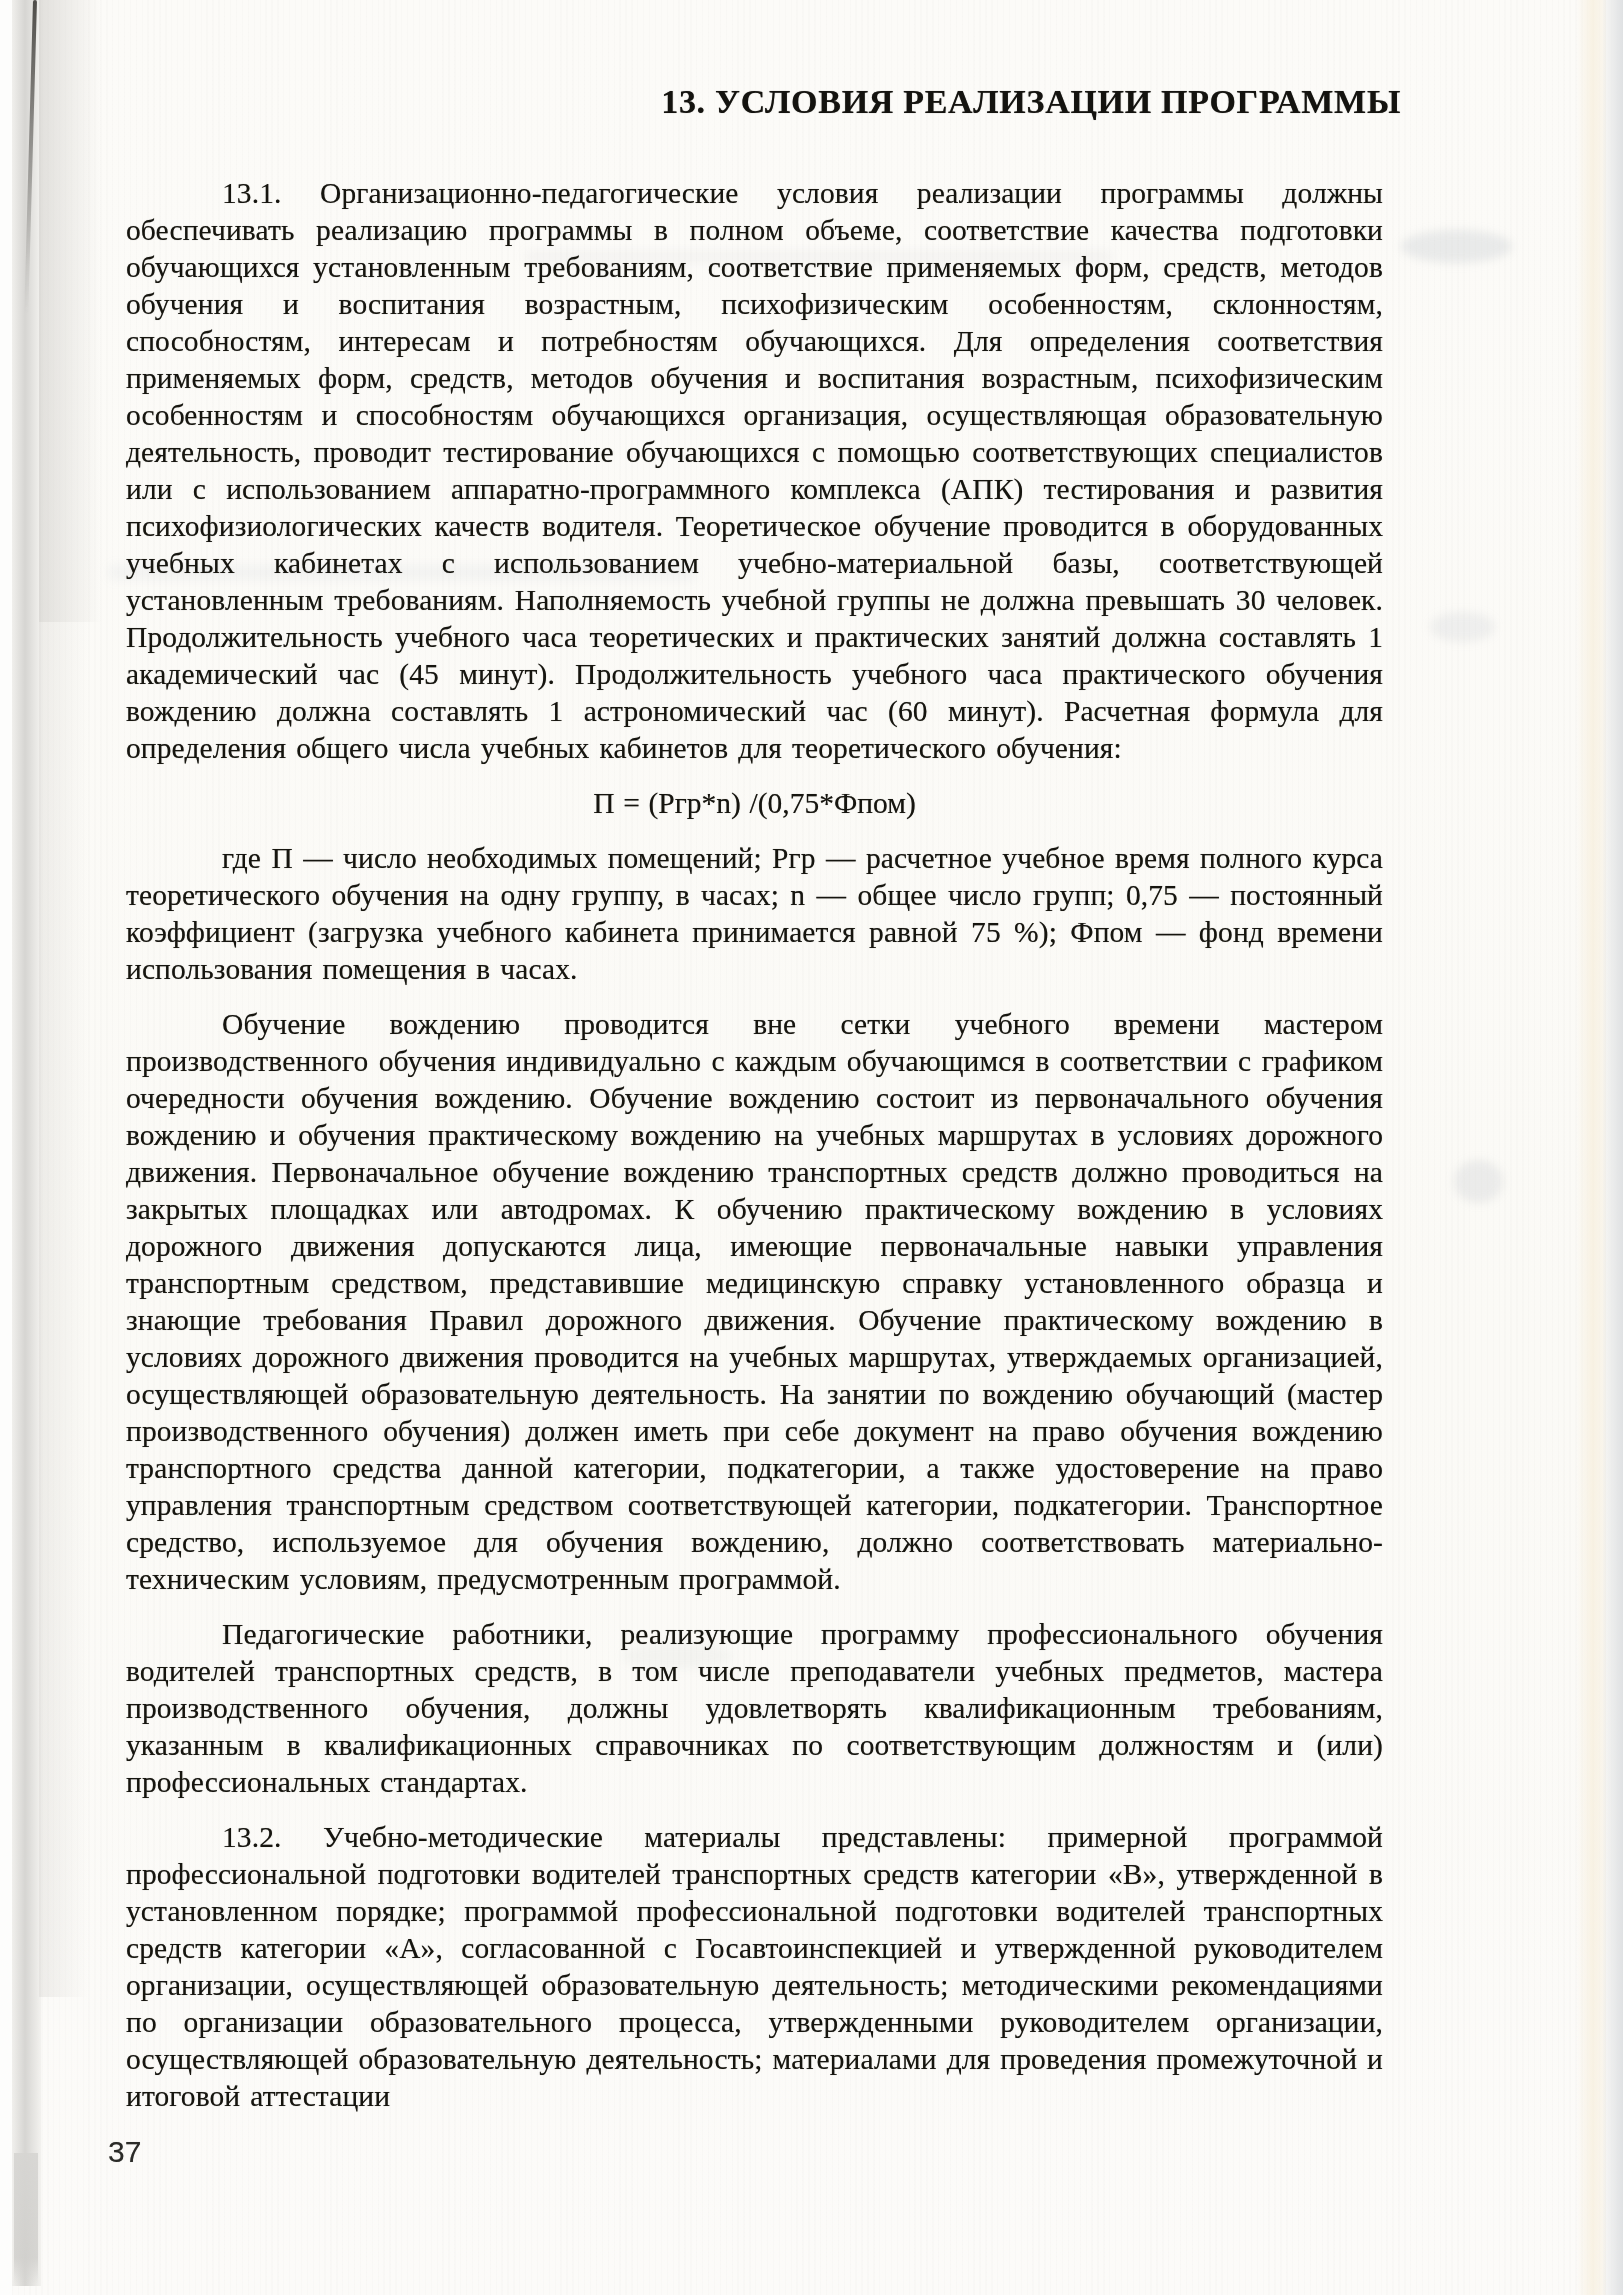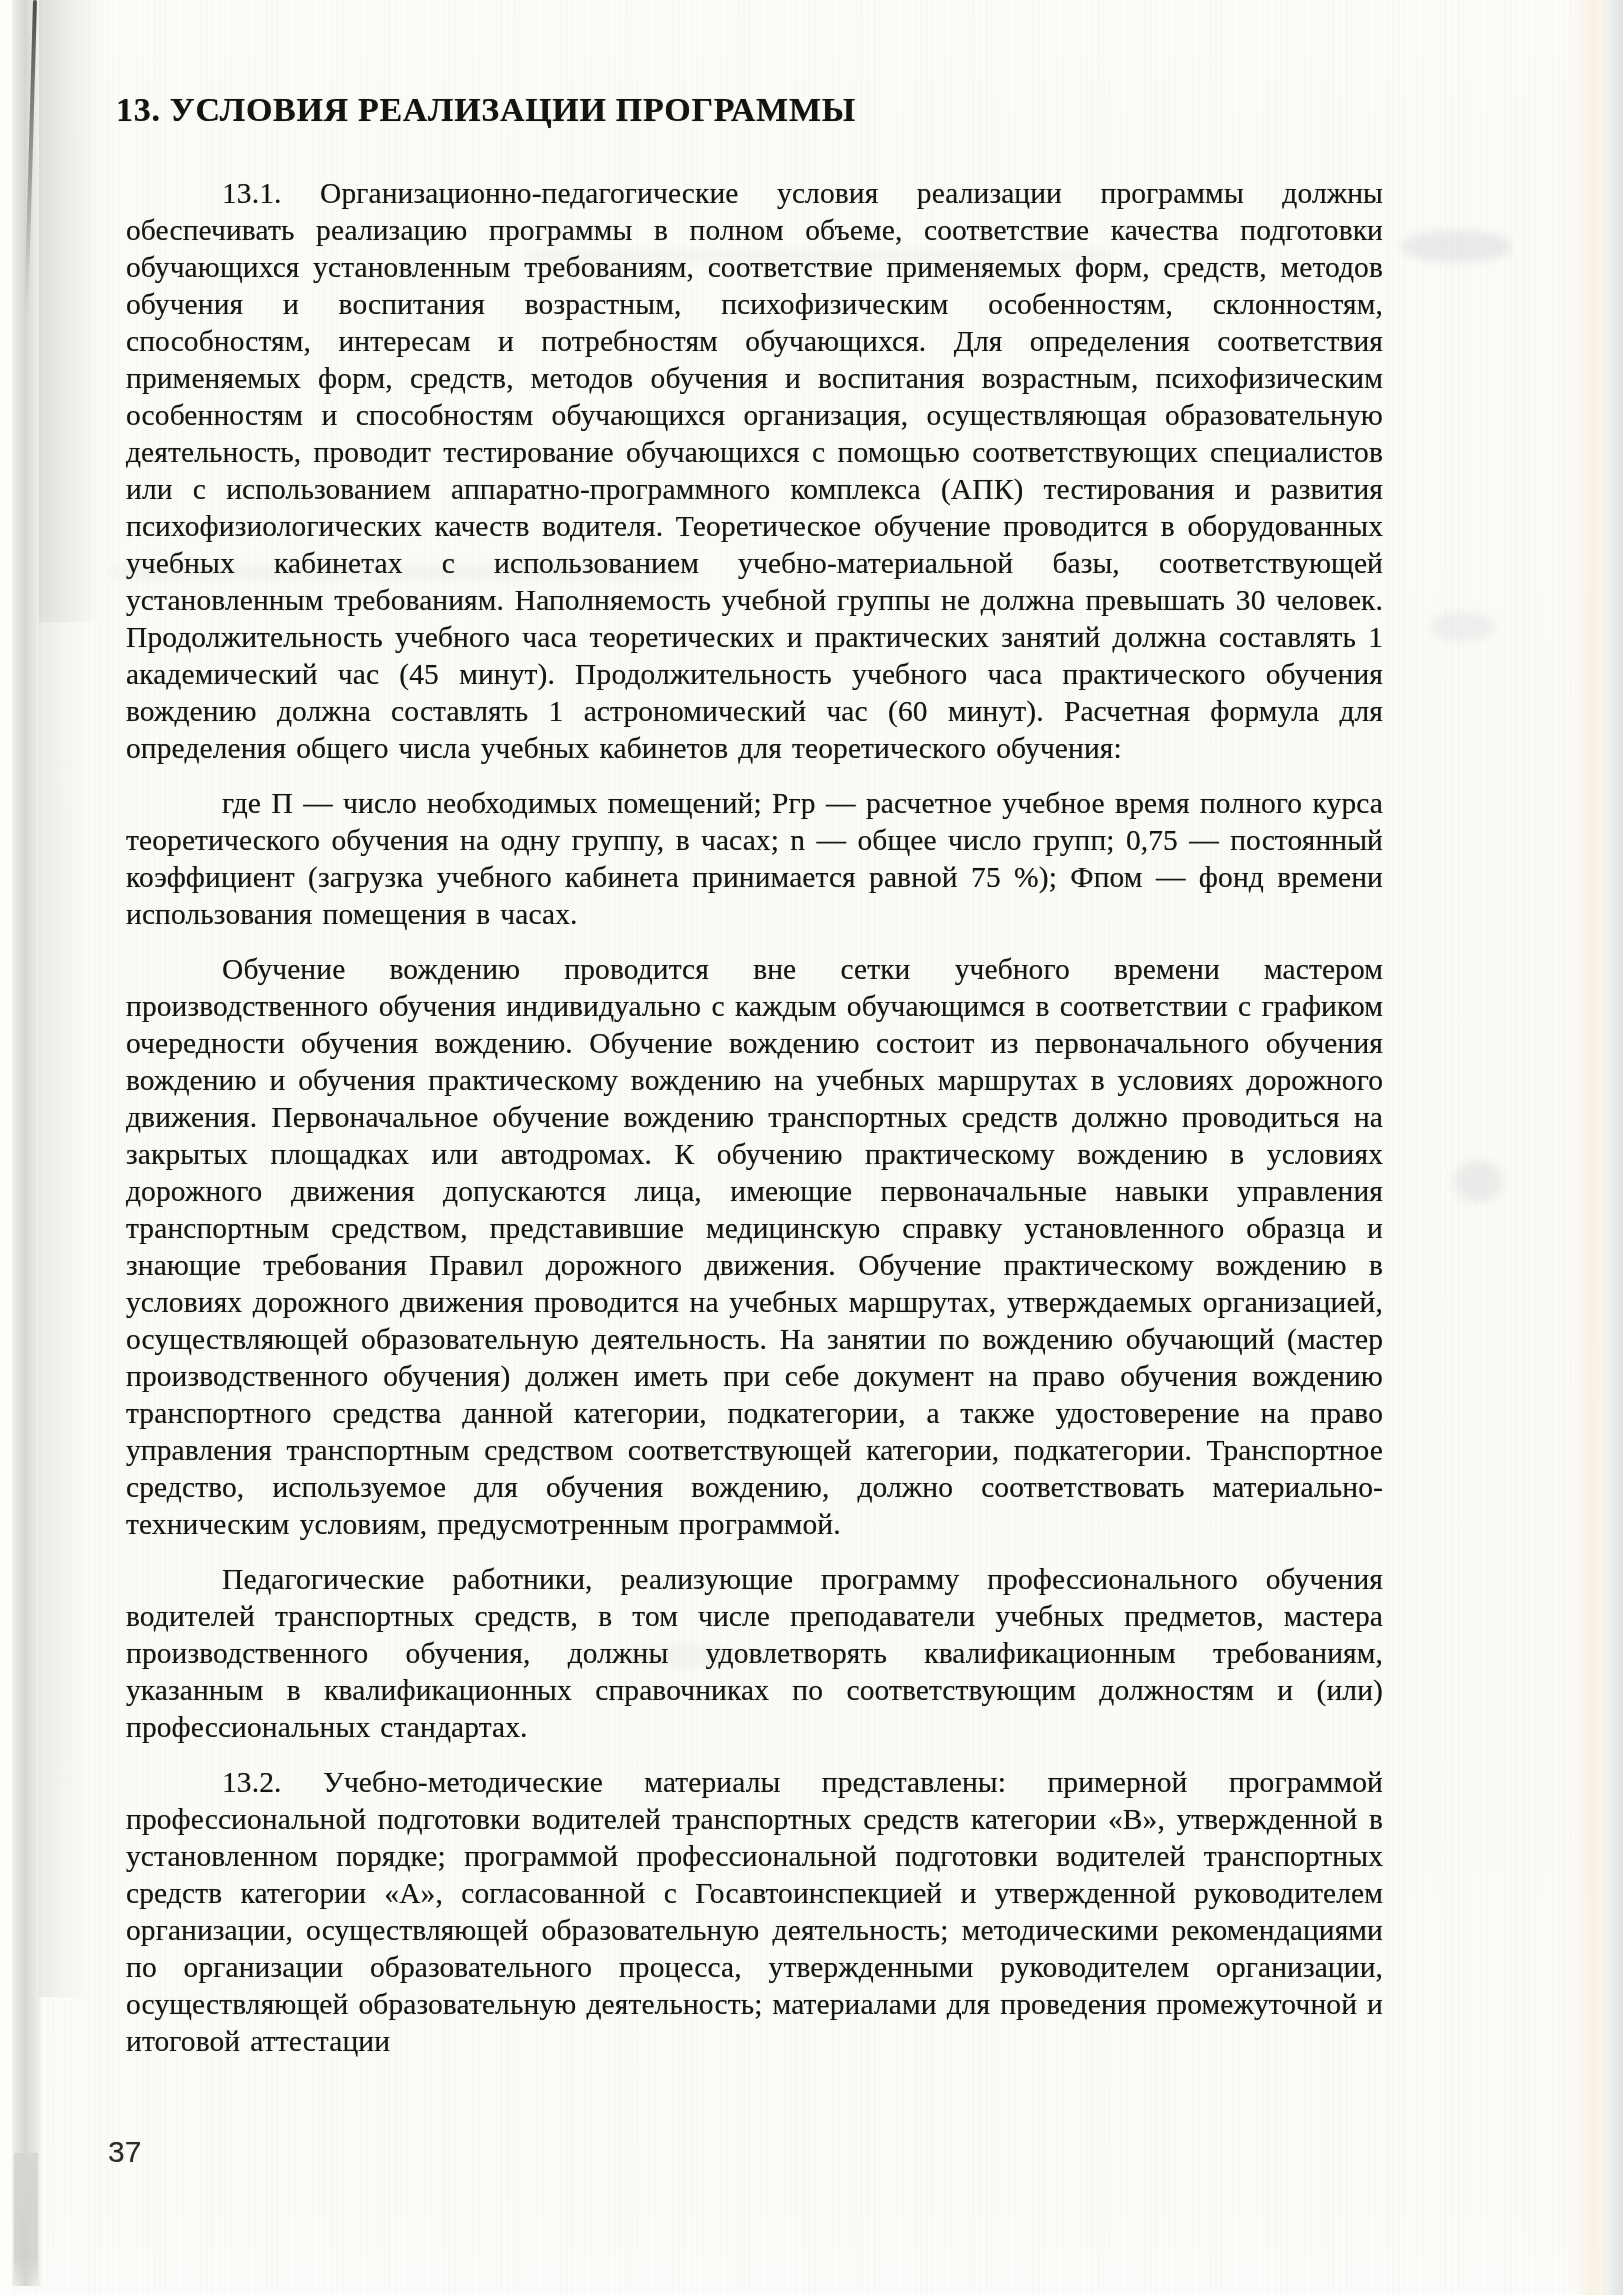--- a/index.html
+++ b/index.html
@@ -53,21 +53,21 @@
   .s5 { left: 108px;  top: 564px;  width: 589px; height: 17px; background: rgba(140,160,185,0.07); border-radius: 6.5px; }
   .s6 { left: 622px;  top: 1643px; width: 111px; height: 26px; background: rgba(150,160,170,0.08); }
   .bottom-left-band {
     left: 14.4px; top: 2153px; width: 23.6px; height: 131px;
     background: linear-gradient(180deg, rgba(214,213,210,0.9), rgba(208,207,204,0.8) 80%, rgba(220,219,216,0));
   }
   
   .textcol { position: absolute; left: 108px; top: 0; width: 1293px; }
   .doc-title {
     position: absolute; top: 82px; left: 0; width: 100%;
-    margin: 8px; text-align: left;
+    margin: 0; text-align: right;
     font: bold 34px/39px "Liberation Serif", "DejaVu Serif", serif;
     letter-spacing: 0.7px;
     color: #14130f;
     text-shadow: 0 0 0.8px rgba(20,18,12,0.6);
   }
   .body-text { position: absolute; top: 157px; left: 0; width: 100%; }
   .para {
     margin: 18px;
     text-align: justify;
     text-indent: 96px;
@@ -112,20 +112,21 @@
   <div class="smudge s4"></div>
   <div class="smudge s5"></div>
   <div class="smudge s6"></div>
 
   <div class="textcol">
     <h1 class="doc-title">13. УСЛОВИЯ РЕАЛИЗАЦИИ ПРОГРАММЫ</h1>
 
     <div class="body-text">
       <p class="para">13.1. Организационно-педагогические условия реализации программы должны обеспечивать реализацию программы в полном объеме, соответствие качества подготовки обучающихся установленным требованиям, соответствие применяемых форм, средств, методов обучения и воспитания возрастным, психофизическим особенностям, склонностям, способностям, интересам и потребностям обучающихся. Для определения соответствия применяемых форм, средств, методов обучения и воспитания возрастным, психофизическим особенностям и способностям обучающихся организация, осуществляющая образовательную деятельность, проводит тестирование обучающихся с помощью соответствующих специалистов или с использованием аппаратно-программного комплекса (АПК) тестирования и развития психофизиологических качеств водителя. Теоретическое обучение проводится в оборудованных учебных кабинетах с использованием учебно-материальной базы, соответствующей установленным требованиям. Наполняемость учебной группы не должна превышать 30 человек. Продолжительность учебного часа теоретических и практических занятий должна составлять 1 академический час (45 минут). Продолжительность учебного часа практического обучения вождению должна составлять 1 астрономический час (60 минут). Расчетная формула для определения общего числа учебных кабинетов для теоретического обучения:</p>
 
+      <div class="formula">П = (Ргр*n) /(0,75*Фпом)</div>
 
       <p class="para">где П — число необходимых помещений; Ргр — расчетное учебное время полного курса теоретического обучения на одну группу, в часах; n — общее число групп; 0,75 — постоянный коэффициент (загрузка учебного кабинета принимается равной 75 %); Фпом — фонд времени использования помещения в часах.</p>
 
       <p class="para">Обучение вождению проводится вне сетки учебного времени мастером производственного обучения индивидуально с каждым обучающимся в соответствии с графиком очередности обучения вождению. Обучение вождению состоит из первоначального обучения вождению и обучения практическому вождению на учебных маршрутах в условиях дорожного движения. Первоначальное обучение вождению транспортных средств должно проводиться на закрытых площадках или автодромах. К обучению практическому вождению в условиях дорожного движения допускаются лица, имеющие первоначальные навыки управления транспортным средством, представившие медицинскую справку установленного образца и знающие требования Правил дорожного движения. Обучение практическому вождению в условиях дорожного движения проводится на учебных маршрутах, утверждаемых организацией, осуществляющей образовательную деятельность. На занятии по вождению обучающий (мастер производственного обучения) должен иметь при себе документ на право обучения вождению транспортного средства данной категории, подкатегории, а также удостоверение на право управления транспортным средством соответствующей категории, подкатегории. Транспортное средство, используемое для обучения вождению, должно соответствовать материально-техническим условиям, предусмотренным программой.</p>
 
       <p class="para">Педагогические работники, реализующие программу профессионального обучения водителей транспортных средств, в том числе преподаватели учебных предметов, мастера производственного обучения, должны удовлетворять квалификационным требованиям, указанным в квалификационных справочниках по соответствующим должностям и (или) профессиональных стандартах.</p>
 
       <p class="para">13.2. Учебно-методические материалы представлены: примерной программой профессиональной подготовки водителей транспортных средств категории «В», утвержденной в установленном порядке; программой профессиональной подготовки водителей транспортных средств категории «А», согласованной с Госавтоинспекцией и утвержденной руководителем организации, осуществляющей образовательную деятельность; методическими рекомендациями по организации образовательного процесса, утвержденными руководителем организации, осуществляющей образовательную деятельность; материалами для проведения промежуточной и итоговой аттестации</p>
     </div>
 

